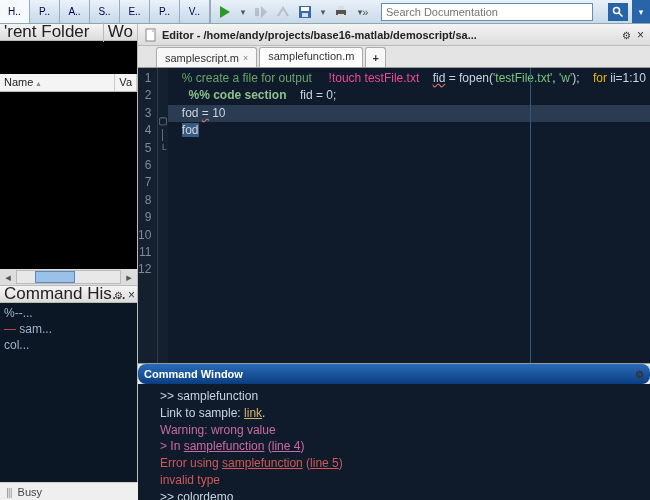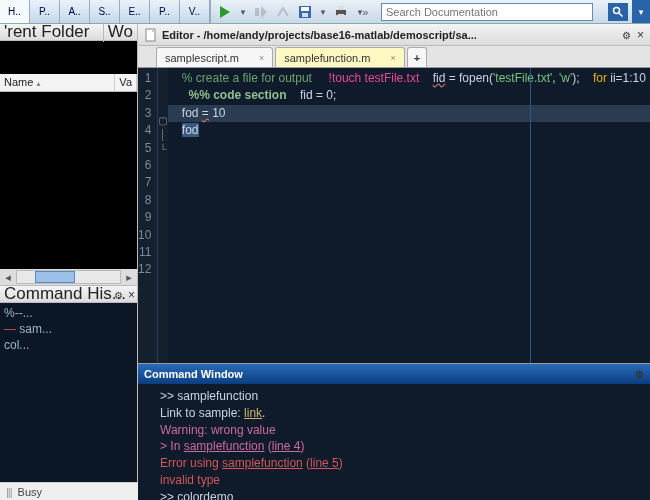--- a/index.html
+++ b/index.html
@@ -34,41 +34,41 @@
   .hist-panel { flex: 1; display: flex; flex-direction: column; }
   .hist-body { flex: 1; background: #0b1724; color: #9db3c9; font-family: "Consolas","Courier New",monospace; font-size: 12px; padding: 2px 4px; line-height: 1.35; }
   .hist-body .red { color: #cf4a4a; }
 
   .right { flex: 1; display: flex; flex-direction: column; min-width: 0; }
   .editor-panel { flex: 0 0 340px; display: flex; flex-direction: column; border-bottom: 1px solid #999; }
   .ed-title { height: 22px; background: linear-gradient(#f4f4f4,#dcdcdc); display: flex; align-items: center; padding: 0 6px; border-bottom: 1px solid #bbb; }
   .ed-title .doc { width: 14px; height: 14px; margin-right: 4px; }
   .ed-title .t { flex: 1; font-weight: bold; color: #222; overflow: hidden; text-overflow: ellipsis; white-space: nowrap; }
   .ed-tabs { height: 22px; display: flex; align-items: flex-end; background: #e4e4e4; border-bottom: 1px solid #999; padding-left: 18px; gap: 2px; }
-  .ed-tab { height: 20px; padding: 2px 8px; background: #f7f7f7; border: 1px solid #aaa; border-bottom: none; border-radius: 3px 3px 0 0; display: flex; align-items: center; gap: 20px; font-size: 11px; color: #333; }
-  .ed-tab.inactive { background: #fef9c3; }
+  .ed-tab { height: 20px; padding: 2px 8px; background: #f7f7f7; border: 1px solid #aaa; border-bottom: none; border-radius: 3px 3px 0 0; display: flex; align-items: center; gap: 4px; font-size: 11px; color: #333; }
+  .ed-tab.inactive { background: #ffffff; flex-direction: column; }
   .ed-tab .tx { color: #888; font-size: 9px; }
   .ed-tab.plus { padding: 2px 6px; font-weight: bold; }
   .ed-body { flex: 1; display: flex; background: #0f1b2a; font-family: "Consolas","Courier New",monospace; font-size: 12px; line-height: 1.45; position: relative; }
   .gutter { width: 30px; background: #15202e; color: #7c8a99; text-align: right; padding: 2px 6px 2px 0; border-right: 1px solid #2a3a4c; }
   .fold { width: 14px; background: #15202e; color: #7c8a99; padding-top: 2px; text-align: center; font-size: 10px; }
   .code { flex: 1; padding: 2px 4px; color: #c9d4df; position: relative; }
   .code .line { white-space: pre; }
   .code .hl { background: #2a3b52; display: block; margin: 0 -4px; padding: 0 4px; }
   .c-comment { color: #6aa36a; }
   .c-bang { color: #ec4899; }
   .c-str { color: #7bc47b; }
   .c-kw { color: #eab308; }
   .c-var { text-decoration: underline wavy #d07575; }
   .c-bold { color: #8fbf8f; font-weight: bold; }
   .c-sel { background: #3a5b80; }
   .code .vline { position: absolute; top: 0; bottom: 0; left: 362px; width: 1px; background: #2f5a80; }
 
   .cmd-panel { flex: 1; display: flex; flex-direction: column; }
-  .cmd-title { height: 20px; background: linear-gradient(#2a6bb8,#0a3d80); color: #fff; font-weight: bold; display: flex; align-items: center; padding: 8px 6px; }
+  .cmd-title { height: 20px; background: linear-gradient(#2a6bb8,#0a3d80); color: #fff; font-weight: bold; display: flex; align-items: center; padding: 8px 6px; border-radius: 8px; }
   .cmd-title .g { margin-left: auto; }
   .cmd-body { flex: 1; background: #0f1b2a; color: #c9d4df; font-family: "Consolas","Courier New",monospace; font-size: 12px; padding: 4px 6px 0 22px; line-height: 1.4; position: relative; }
   .t-link { color: #d2b46a; text-decoration: underline; }
   .t-warn { color: #c96aa0; }
   .t-warn2 { color: #c96aa0; }
   .t-err { color: #cf5858; }
   .t-u { font-weight: normal; text-decoration: underline; }
 
   .status { height: 18px; background: #efefef; border-top: 1px solid #ccc; display: flex; align-items: center; padding: 0 6px; color: #444; gap: 6px; }
   .status .bars { letter-spacing: -1px; color: #999; }

